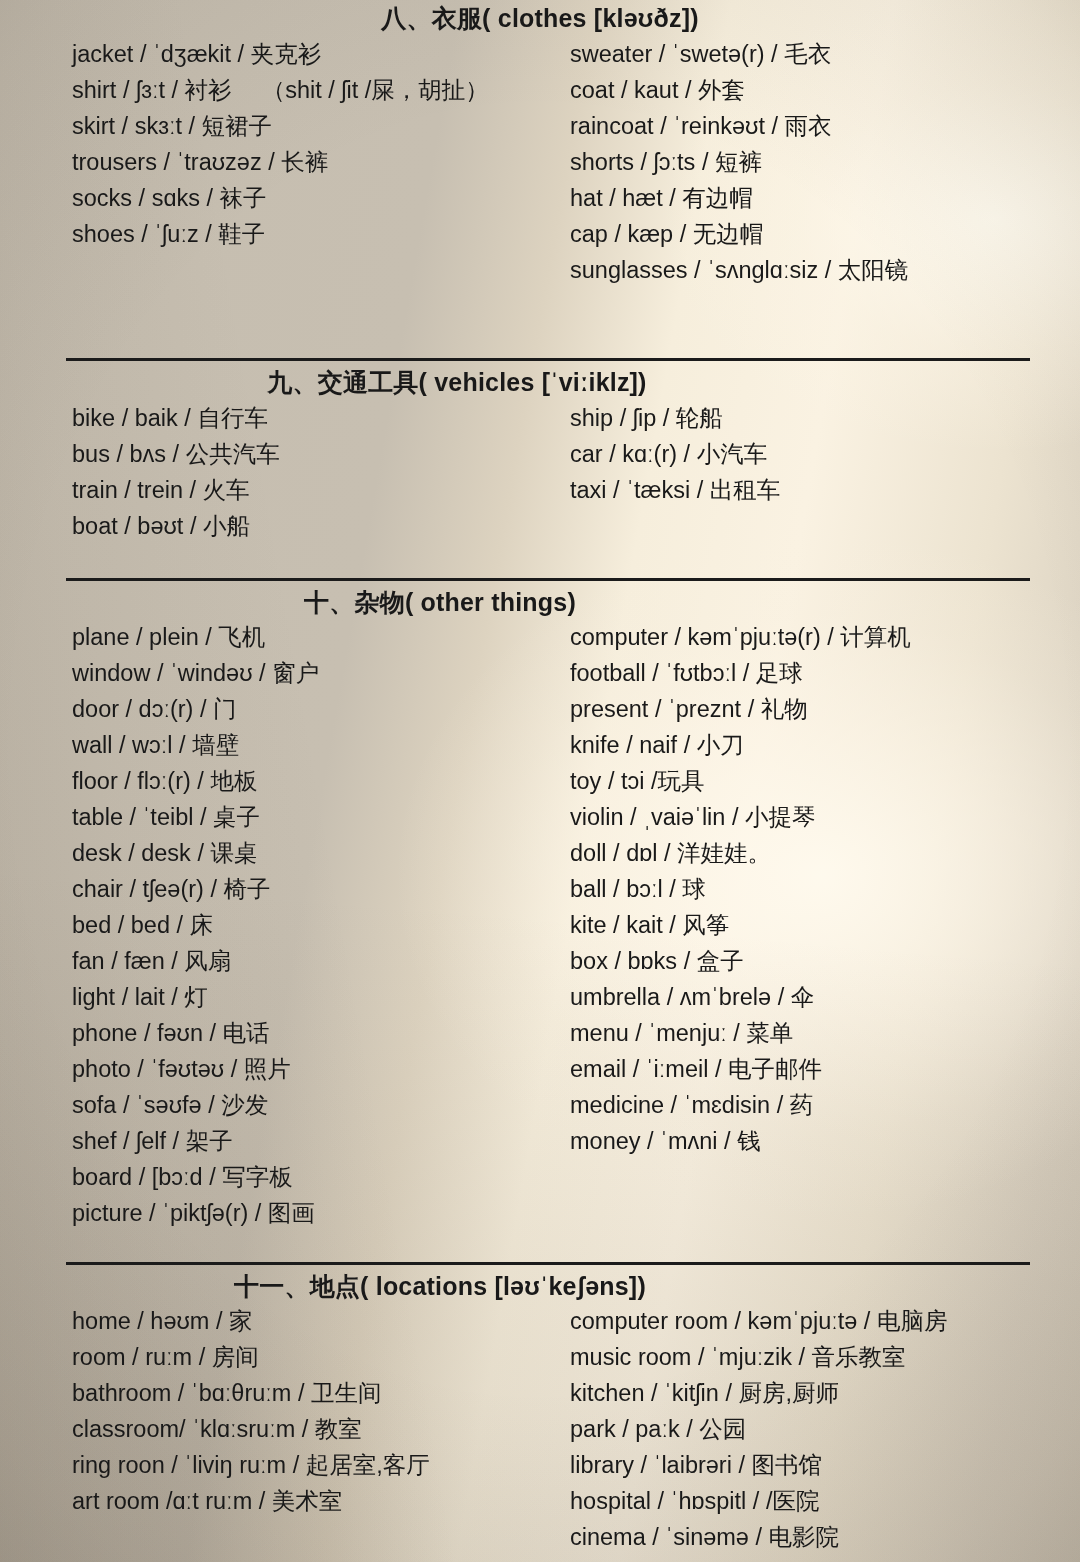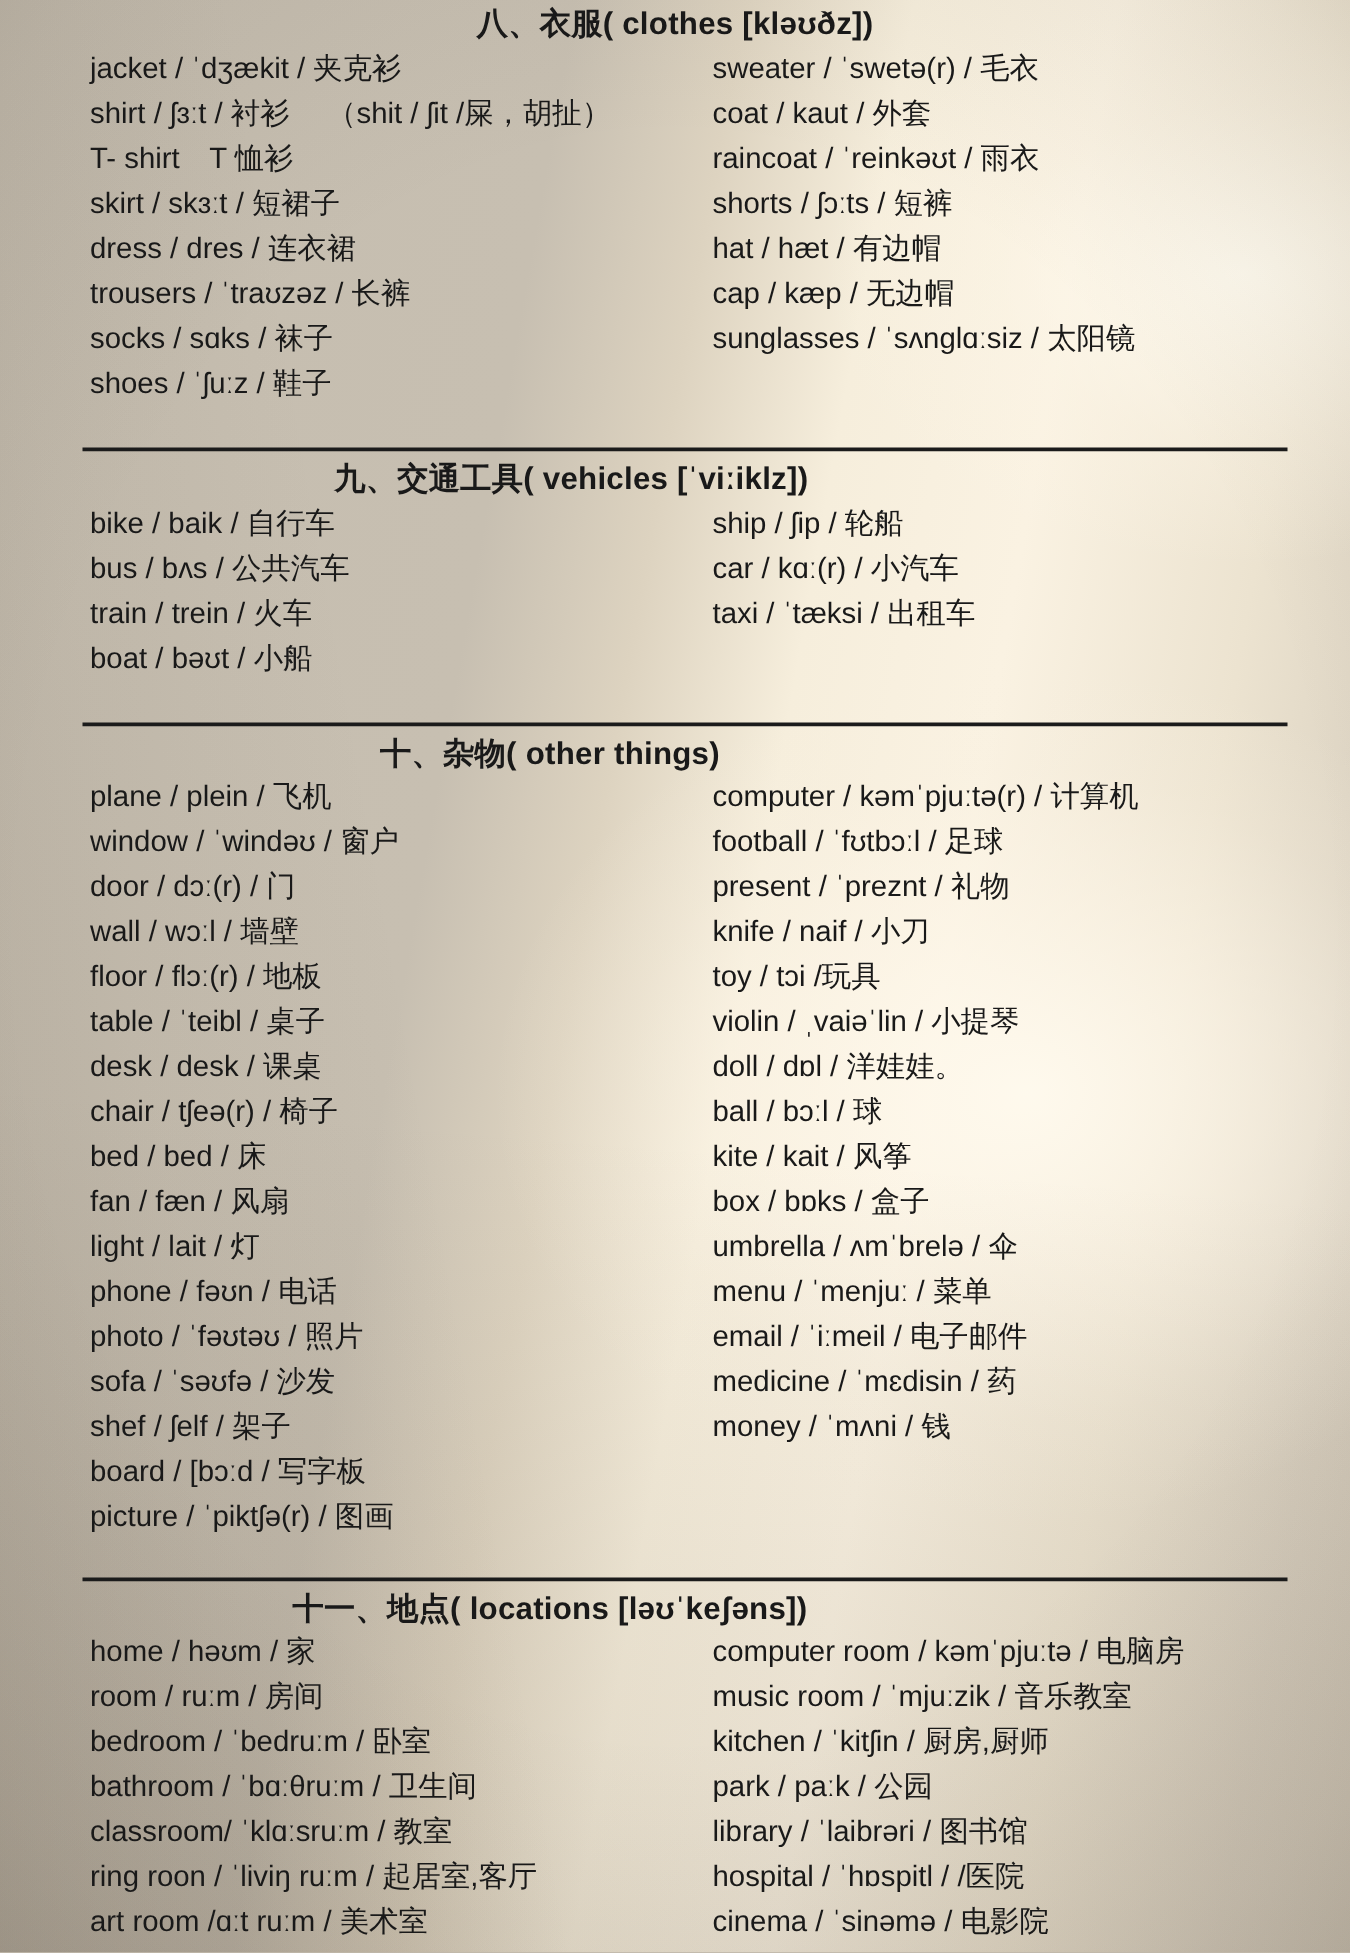--- a/index.html
+++ b/index.html
@@ -135,23 +135,21 @@
     <div class="lay shade2"></div>
     <div class="lay vign"></div>
   </div>
 
   <div id="content">
 
     <div class="section-head" id="head-clothes">八、衣服( clothes [kləʊðz])</div>
     <div class="col" id="clothes-left">
         <div class="entry">jacket / ˈdʒækit /  夹克衫</div>
         <div class="entry">shirt / ʃɜːt /  衬衫　 （shit / ʃit /屎，胡扯）</div>
-        <div class="entry">T- shirt　T 恤衫</div>
         <div class="entry">skirt / skɜːt /  短裙子</div>
-        <div class="entry">dress / dres /  连衣裙</div>
         <div class="entry">trousers / ˈtraʊzəz /  长裤</div>
         <div class="entry">socks / sɑks /  袜子</div>
         <div class="entry">shoes / ˈʃuːz /  鞋子</div>
       </div>
     <div class="col" id="clothes-right">
         <div class="entry">sweater / ˈswetə(r) /  毛衣</div>
         <div class="entry">coat / kaut /  外套</div>
         <div class="entry">raincoat / ˈreinkəʊt /  雨衣</div>
         <div class="entry">shorts / ʃɔːts /  短裤</div>
         <div class="entry">hat / hæt /  有边帽</div>
@@ -213,21 +211,20 @@
         <div class="entry">medicine / ˈmɛdisin /  药</div>
         <div class="entry">money / ˈmʌni /  钱</div>
       </div>
 
     <div class="rule" id="rule-3"></div>
 
     <div class="section-head" id="head-locations">十一、地点( locations [ləʊˈkeʃəns])</div>
     <div class="col" id="loc-left">
         <div class="entry">home / həʊm /  家</div>
         <div class="entry">room / ruːm /  房间</div>
-        <div class="entry">bedroom / ˈbedruːm /  卧室</div>
         <div class="entry">bathroom / ˈbɑːθruːm /  卫生间</div>
         <div class="entry">classroom/ ˈklɑːsruːm /  教室</div>
         <div class="entry">ring roon / ˈliviŋ ruːm /  起居室,客厅</div>
         <div class="entry">art room /ɑːt ruːm /  美术室</div>
       </div>
     <div class="col" id="loc-right">
         <div class="entry">computer room / kəmˈpjuːtə /  电脑房</div>
         <div class="entry">music room / ˈmjuːzik /  音乐教室</div>
         <div class="entry">kitchen / ˈkitʃin /  厨房,厨师</div>
         <div class="entry">park / paːk /  公园</div>

